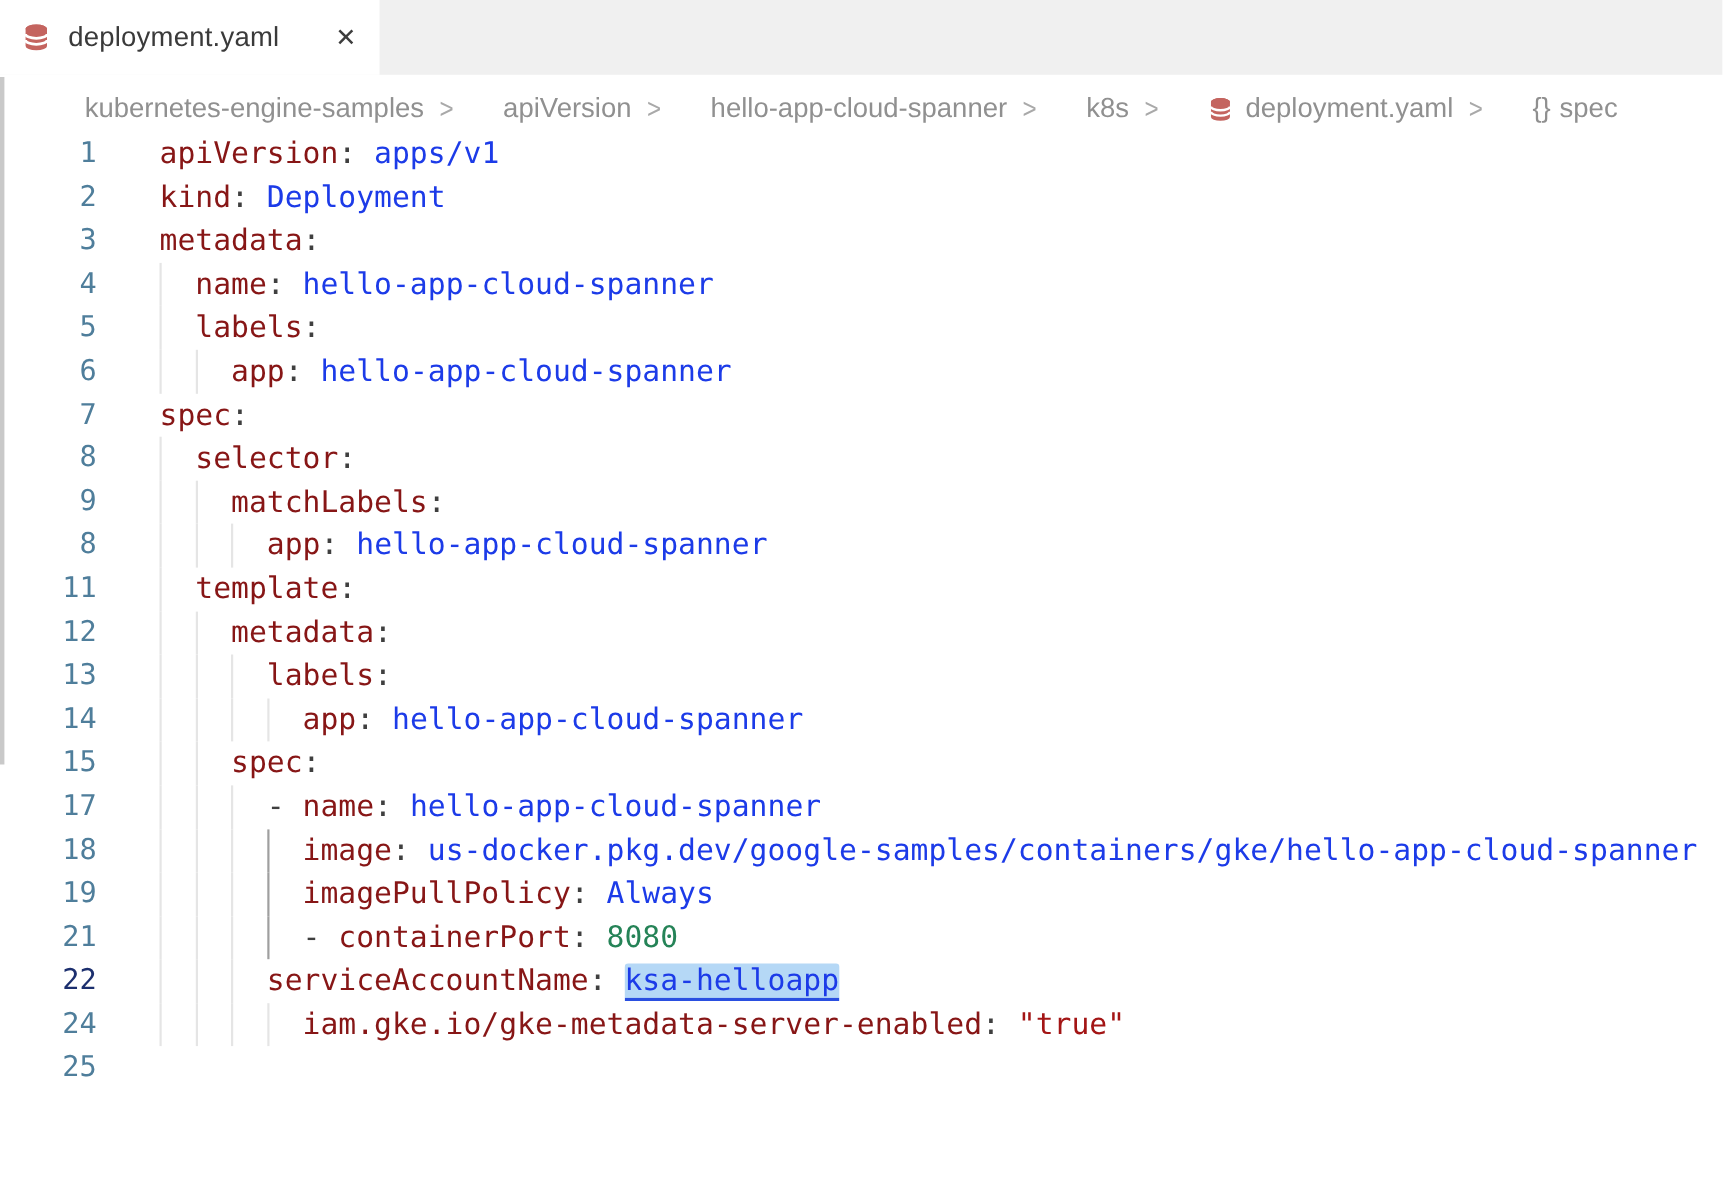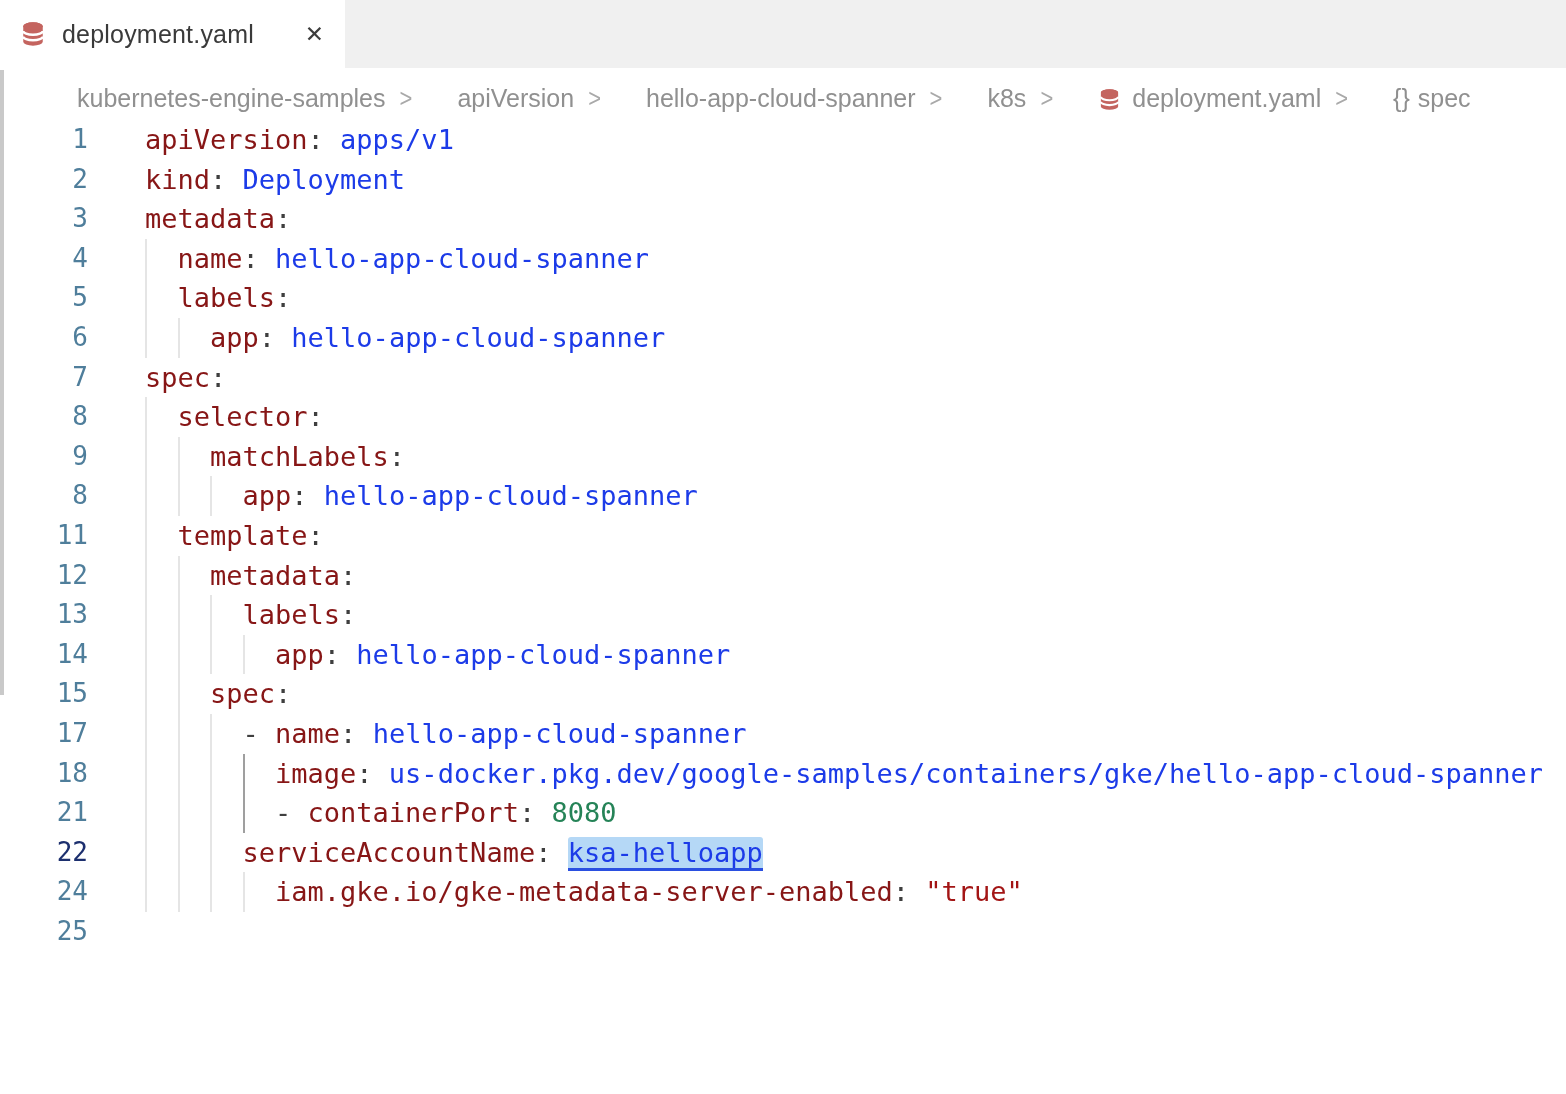--- a/index.html
+++ b/index.html
@@ -200,20 +200,24 @@
     </div>
     <div class="line">
       <div class="num">17</div>
       <div class="content"><span class="guide" style="left: 57px;"></span><span class="guide" style="left: 89.54px;"></span><span class="guide" style="left: 122.08px;"></span><span class="p">      </span><span class="p">- </span><span class="k">name</span><span class="p">:</span><span class="p"> </span><span class="v-blue">hello-app-cloud-spanner</span></div>
     </div>
     <div class="line">
       <div class="num">18</div>
       <div class="content"><span class="guide" style="left: 57px;"></span><span class="guide" style="left: 89.54px;"></span><span class="guide" style="left: 122.08px;"></span><span class="guide active" style="left: 154.62px;"></span><span class="p">        </span><span class="k">image</span><span class="p">:</span><span class="p"> </span><span class="v-blue">us-docker.pkg.dev/google-samples/containers/gke/hello-app-cloud-spanner</span></div>
     </div>
     <div class="line">
+      <div class="num">19</div>
+      <div class="content"><span class="guide" style="left: 57px;"></span><span class="guide" style="left: 89.54px;"></span><span class="guide" style="left: 122.08px;"></span><span class="guide active" style="left: 154.62px;"></span><span class="p">        </span><span class="k">imagePullPolicy</span><span class="p">:</span><span class="p"> </span><span class="v-blue">Always</span></div>
+    </div>
+    <div class="line">
       <div class="num">21</div>
       <div class="content"><span class="guide" style="left: 57px;"></span><span class="guide" style="left: 89.54px;"></span><span class="guide" style="left: 122.08px;"></span><span class="guide active" style="left: 154.62px;"></span><span class="p">        </span><span class="p">- </span><span class="k">containerPort</span><span class="p">:</span><span class="p"> </span><span class="v-green">8080</span></div>
     </div>
     <div class="line">
       <div class="num active">22</div>
       <div class="content"><span class="guide" style="left: 57px;"></span><span class="guide" style="left: 89.54px;"></span><span class="guide" style="left: 122.08px;"></span><span class="p">      </span><span class="k">serviceAccountName</span><span class="p">:</span><span class="p"> </span><span class="v-blue sel">ksa-helloapp</span></div>
     </div>
     <div class="line">
       <div class="num">24</div>
       <div class="content"><span class="guide" style="left: 57px;"></span><span class="guide" style="left: 89.54px;"></span><span class="guide" style="left: 122.08px;"></span><span class="guide" style="left: 154.62px;"></span><span class="p">        </span><span class="k">iam.gke.io/gke-metadata-server-enabled</span><span class="p">:</span><span class="p"> </span><span class="v-red">"true"</span></div>

